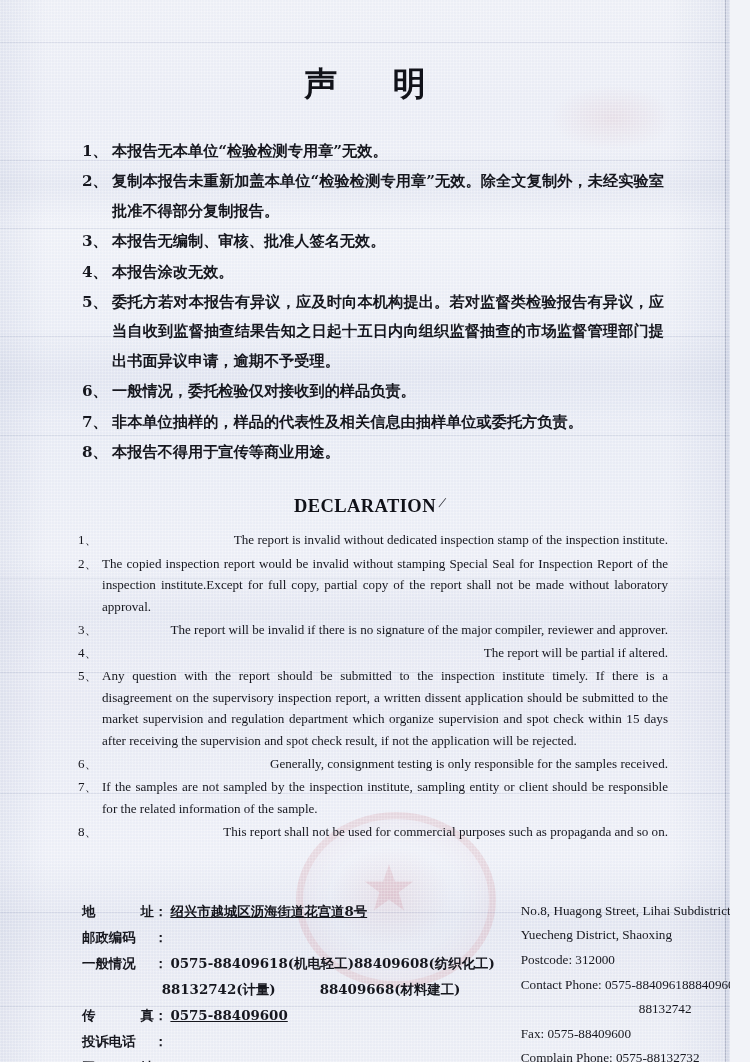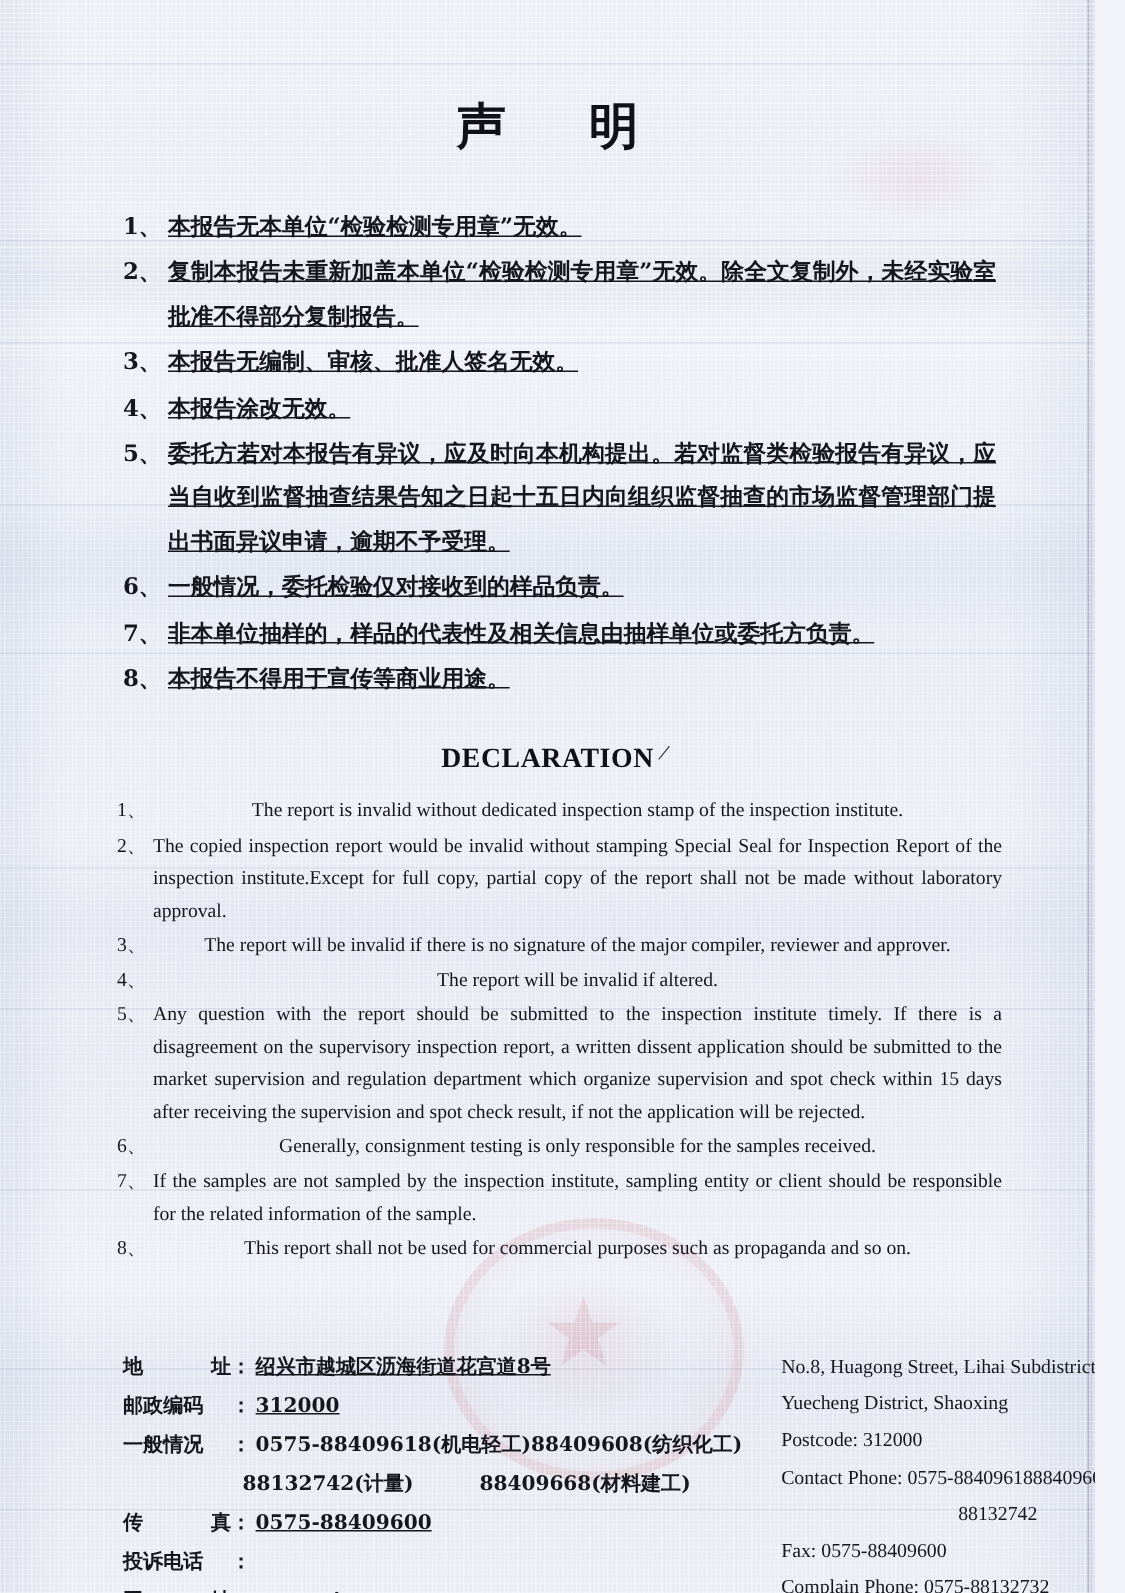--- a/index.html
+++ b/index.html
@@ -174,21 +174,20 @@
   }
   .cn-num {
     flex: 0 0 auto;
     width: 30px;
     white-space: nowrap;
   }
   .cn-text {
     flex: 1 1 auto;
     text-align: justify;
     text-justify: inter-character;
-    text-decoration: underline;
   }
 
   
   .en-title {
     text-align: center;
     font-size: 18.5px;
     font-weight: 700;
     margin: 0;
     padding-top: 28px;
     padding-bottom: 6px;
@@ -221,21 +220,21 @@
   }
   .en-num {
     flex: 0 0 auto;
     width: 24px;
     white-space: nowrap;
   }
   .en-text {
     flex: 1 1 auto;
     text-align: justify;
   }
-  .en-text.nojust { text-align: center; }
+  .en-text.nojust { text-align: right; }
 
   
   .footer {
     display: flex;
     padding: 54px 40px 0 82px;
     gap: 26px;
   }
   .foot-col-cn {
     flex: 0 0 332px;
     font-size: 13.4px;
@@ -368,21 +367,21 @@
         <span class="en-text">The copied inspection report would be invalid without stamping Special Seal for Inspection Report of the inspection institute.Except for full copy, partial copy of the report shall not be made without laboratory approval.</span>
       </div>
 
       <div class="en-item">
         <span class="en-num">3、</span>
         <span class="en-text nojust">The report will be invalid if there is no signature of the major compiler, reviewer and approver.</span>
       </div>
 
       <div class="en-item">
         <span class="en-num">4、</span>
-        <span class="en-text nojust">The report will be invalid if altered.</span>
+        <span class="en-text nojust">The report will be partial if altered.</span>
       </div>
 
       <div class="en-item">
         <span class="en-num">5、</span>
         <span class="en-text">Any question with the report should be submitted to the inspection institute timely. If there is a disagreement on the supervisory inspection report, a written dissent application should be submitted to the market supervision and regulation department which organize supervision and spot check within 15 days after receiving the supervision and spot check result, if not the application will be rejected.</span>
       </div>
 
       <div class="en-item">
         <span class="en-num">6、</span>
         <span class="en-text nojust">Generally, consignment testing is only responsible for the samples received.</span>
@@ -409,21 +408,20 @@
             <span>地</span>
             <span>址</span>
           </span>
           <span class="fcolon">：</span>
           <span class="fval">绍兴市越城区沥海街道花宫道8号</span>
         </div>
 
         <div class="frow">
           <span class="flabel">邮政编码</span>
           <span class="fcolon">：</span>
-          <span class="fval">312000</span>
         </div>
 
         <div class="frow">
           <span class="flabel">一般情况</span>
           <span class="fcolon">：</span>
           <span class="fval">
             <span class="c1">0575-88409618(机电轻工)</span><span class="c2">88409608(纺织化工)</span>
           </span>
         </div>
 

